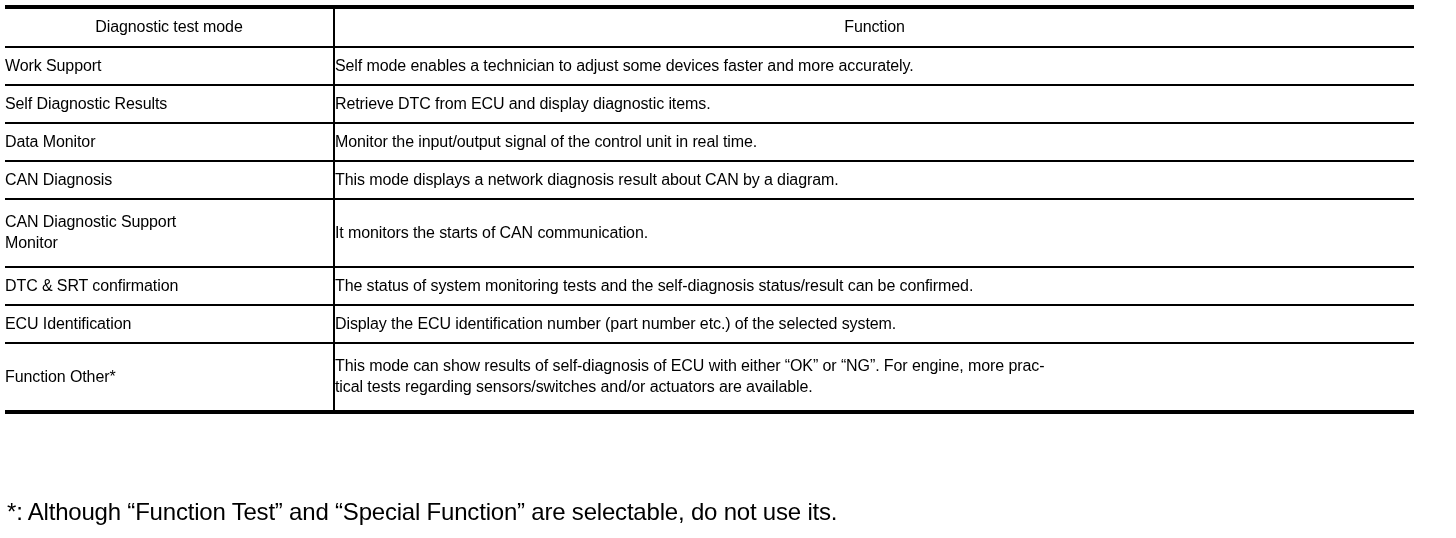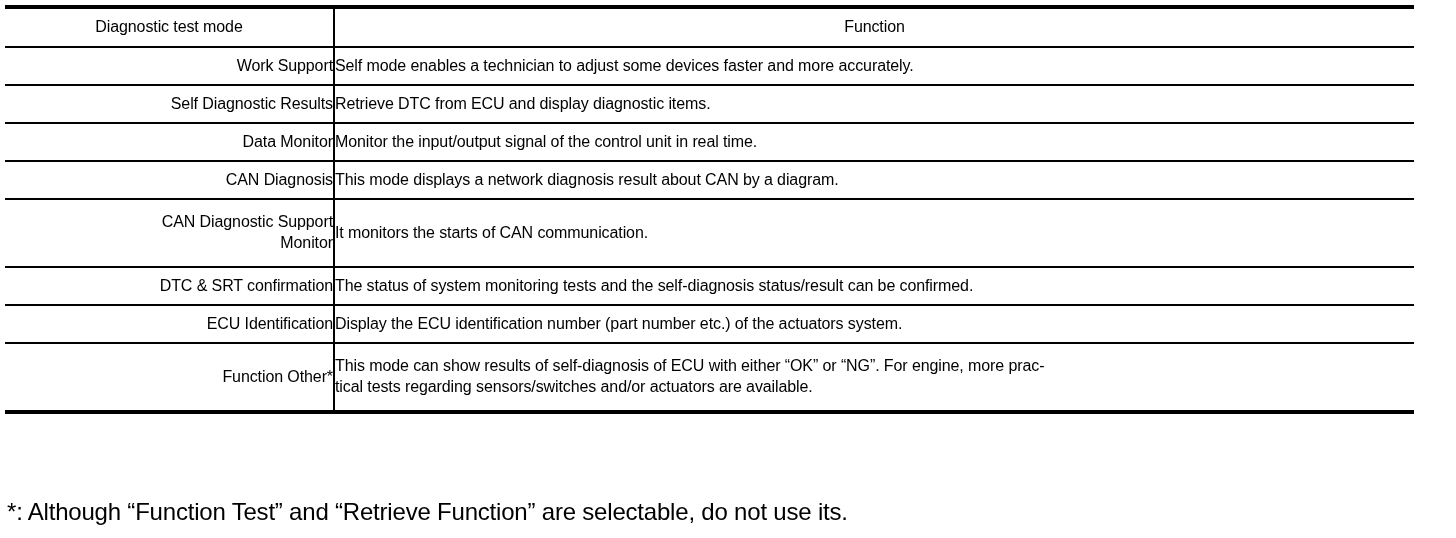--- a/index.html
+++ b/index.html
@@ -50,21 +50,21 @@
   }
 
   .diag-table tr:last-child td {
     border-bottom: none;
   }
 
   
   .cell-mode {
     border-right: 2px solid #000;
     padding: 6px 8px 6px 10px;
-    text-align: right;
+    text-align: left;
   }
   .cell-func {
     padding: 6px 10px 6px 16px;
     text-align: left;
   }
 
   
   .head-row .cell-mode,
   .head-row .cell-func {
     text-align: center;
@@ -142,30 +142,30 @@
         <td class="cell-func">It monitors the starts of CAN communication.</td>
       </tr>
 
       <tr class="row-single">
         <td class="cell-mode">DTC &amp; SRT confirmation</td>
         <td class="cell-func">The status of system monitoring tests and the self-diagnosis status/result can be confirmed.</td>
       </tr>
 
       <tr class="row-single">
         <td class="cell-mode">ECU Identification</td>
-        <td class="cell-func">Display the ECU identification number (part number etc.) of the actuators system.</td>
+        <td class="cell-func">Display the ECU identification number (part number etc.) of the selected system.</td>
       </tr>
 
       <tr class="row-tall">
         <td class="cell-mode">Function Other*</td>
         <td class="cell-func">
           <span class="func-text">This mode can show results of self-diagnosis of ECU with either “OK” or “NG”. For engine, more prac-</span>
           <span class="func-text">tical tests regarding sensors/switches and/or actuators are available.</span>
         </td>
       </tr>
 
 
     </tbody>
   </table>
 
-  <div class="footnote">*: Although “Function Test” and “Retrieve Function” are selectable, do not use its.</div>
+  <div class="footnote">*: Although “Function Test” and “Special Function” are selectable, do not use its.</div>
 
 </div>
 
 </body></html>

